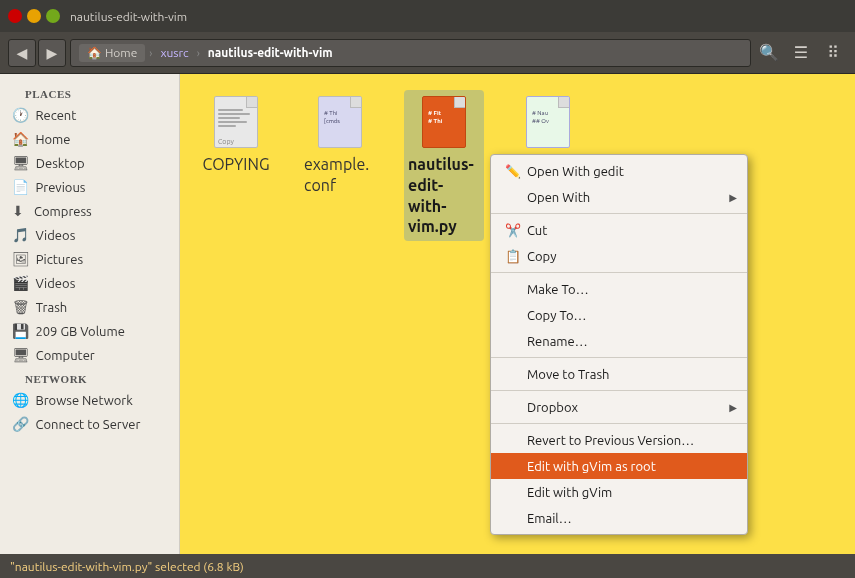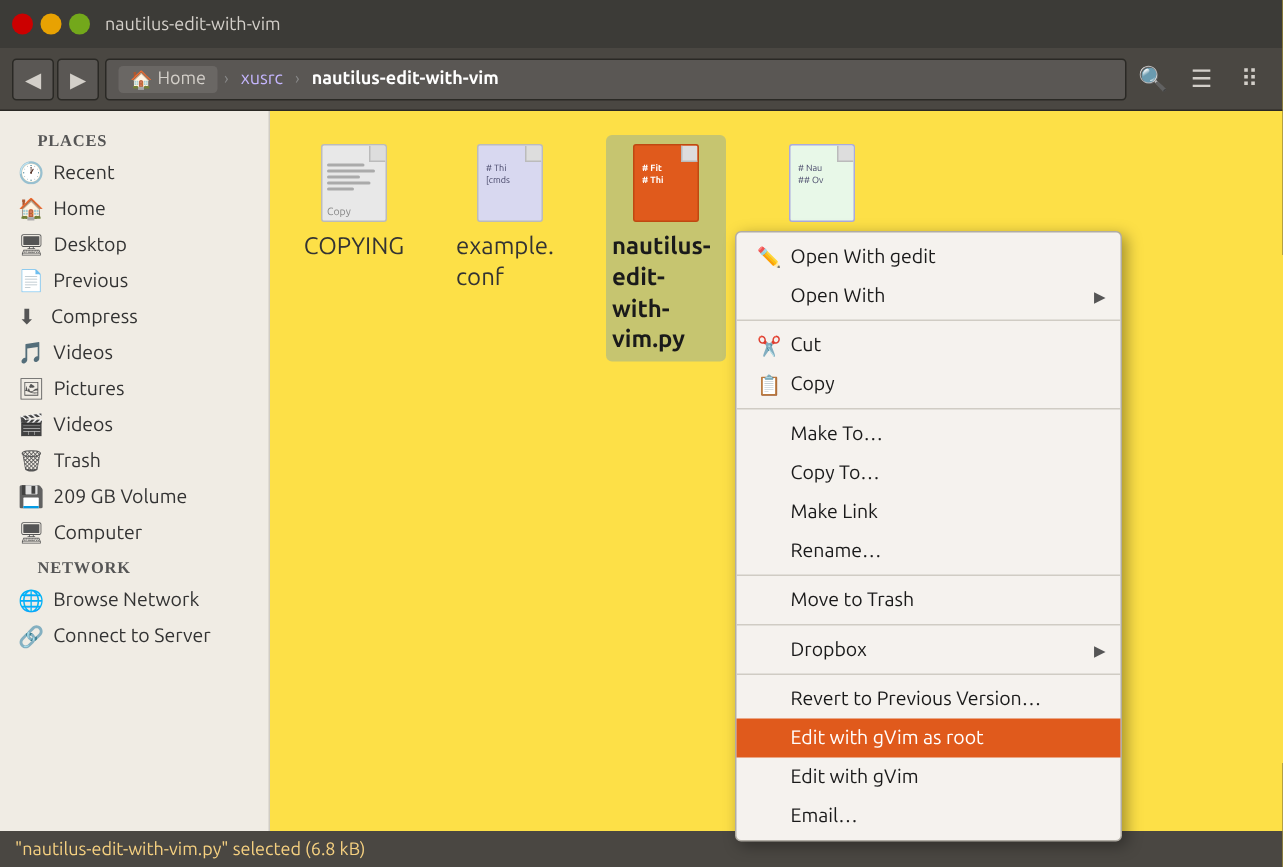--- a/index.html
+++ b/index.html
@@ -449,24 +449,20 @@
       <div class="ctx-item">
         <span class="ctx-icon"></span>
         <span>Make To…</span>
       </div>
       <div class="ctx-item">
         <span class="ctx-icon"></span>
         <span>Copy To…</span>
       </div>
       <div class="ctx-item">
         <span class="ctx-icon"></span>
-        <span>Make Link</span>
-      </div>
-      <div class="ctx-item">
-        <span class="ctx-icon"></span>
         <span>Rename…</span>
       </div>
 
       <div class="ctx-separator"></div>
 
       <div class="ctx-item">
         <span class="ctx-icon"></span>
         <span>Move to Trash</span>
       </div>
 

